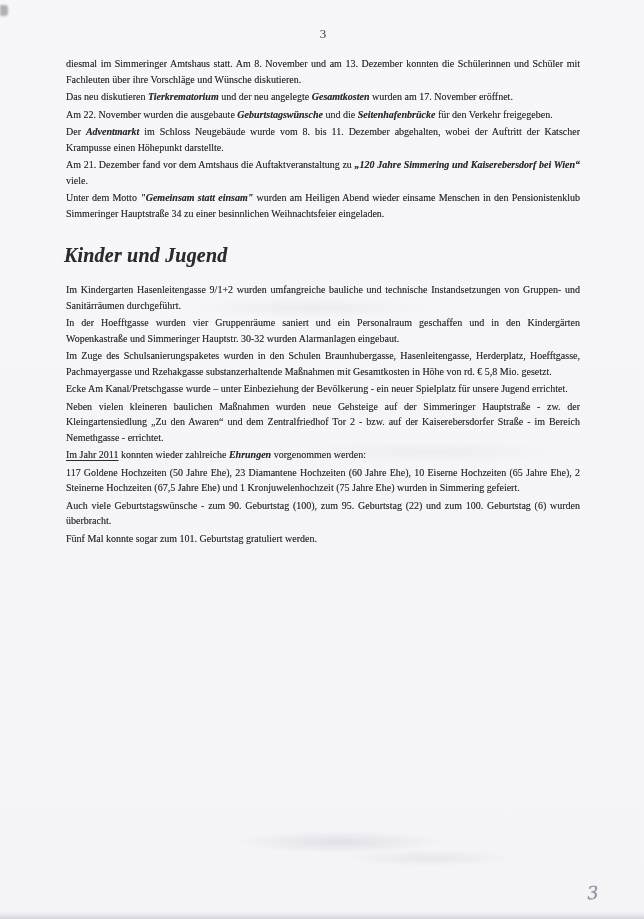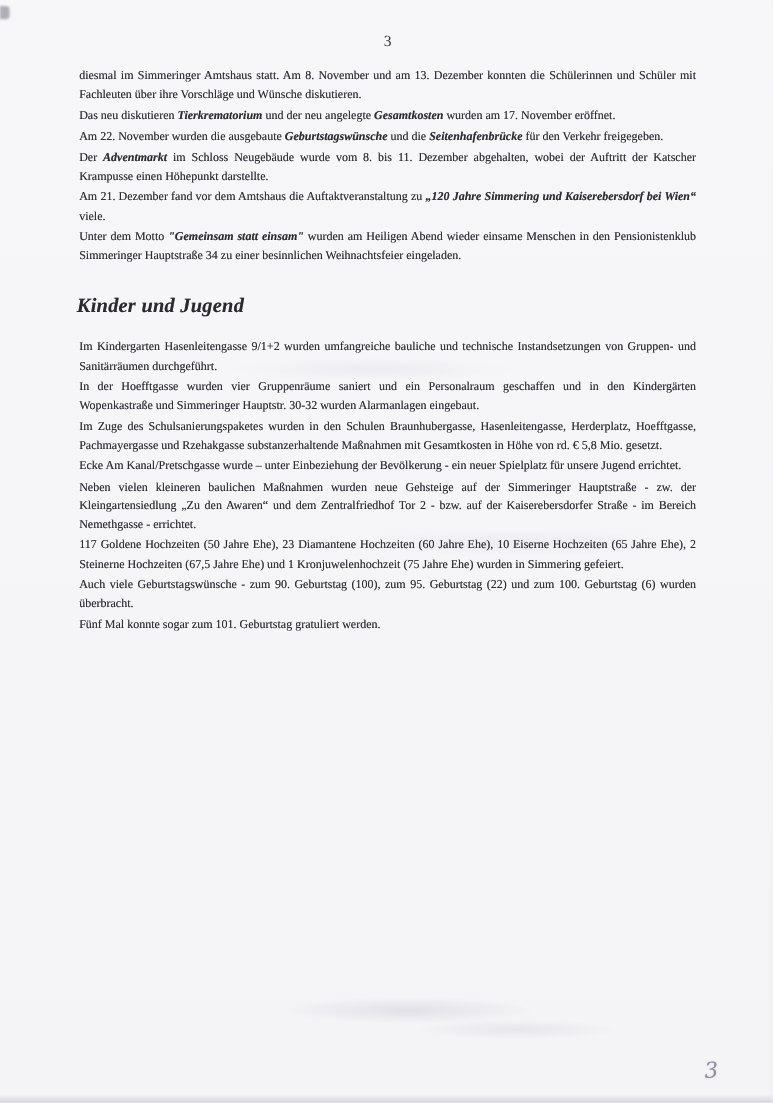--- a/index.html
+++ b/index.html
@@ -45,21 +45,21 @@
     margin: 2px;
     font-size: 10px;
     line-height: 15.5px;
     text-align: justify;
     color: #2c2c33;
     text-shadow: 0 0 0.5px rgba(44,44,51,0.55);
   }
   .mb { margin-bottom: 15px; }
   h2.section {
     margin: 26px 0 19px;
-    font-size: 17px;
+    font-size: 20px;
     line-height: 16px;
     font-weight: 700;
     font-style: italic;
     letter-spacing: 0.2px;
     color: #2a2a31;
     text-shadow: 0 0 0.5px rgba(42,42,49,0.55);
   }
   .b { font-weight: 700; font-style: italic; }
   .u { text-decoration: underline; text-underline-offset: 2px; }
   .hand-pageno {
@@ -98,19 +98,20 @@
     <p class="para mb"><span>In der Hoefftgasse wurden vier Gruppenräume saniert und ein Personalraum geschaffen und in den Kindergärten Wopenkastraße und Simmeringer Hauptstr. 30-32 wurden Alarmanlagen eingebaut.</span></p>
 
     <p class="para mb"><span>Im Zuge des Schulsanierungspaketes wurden in den Schulen Braunhubergasse, Hasenleitengasse, Herderplatz, Hoefftgasse, Pachmayergasse und Rzehakgasse substanzerhaltende Maßnahmen mit Gesamtkosten in Höhe von rd. € 5,8 Mio. gesetzt.</span></p>
 
     <p class="para mb"><span>Ecke Am Kanal/Pretschgasse wurde – unter Einbeziehung der Bevölkerung - ein neuer Spielplatz für unsere Jugend errichtet.</span></p>
 
 
     <p class="para"><span>Neben vielen kleineren baulichen Maßnahmen wurden neue Gehsteige auf der Simmeringer Hauptstraße - zw. der Kleingartensiedlung „Zu den Awaren“ und dem Zentralfriedhof Tor 2 - bzw. auf der Kaiserebersdorfer Straße - im Bereich Nemethgasse - errichtet.</span></p>
 
 
+    <p class="para"><span class="u">Im Jahr 2011</span><span> konnten wieder zahlreiche </span><span class="b">Ehrungen</span><span> vorgenommen werden:</span></p>
     <p class="para"><span>117 Goldene Hochzeiten (50 Jahre Ehe), 23 Diamantene Hochzeiten (60 Jahre Ehe), 10 Eiserne Hochzeiten (65 Jahre Ehe), 2 Steinerne Hochzeiten (67,5 Jahre Ehe) und 1 Kronjuwelenhochzeit (75 Jahre Ehe) wurden in Simmering gefeiert.</span></p>
     <p class="para"><span>Auch viele Geburtstagswünsche - zum 90. Geburtstag (100), zum 95. Geburtstag (22) und zum 100. Geburtstag (6) wurden überbracht.</span></p>
     <p class="para"><span>Fünf Mal konnte sogar zum 101. Geburtstag gratuliert werden.</span></p>
   </div>
 
   <div class="hand-pageno">3</div>
 </div>
 
 </body></html>

